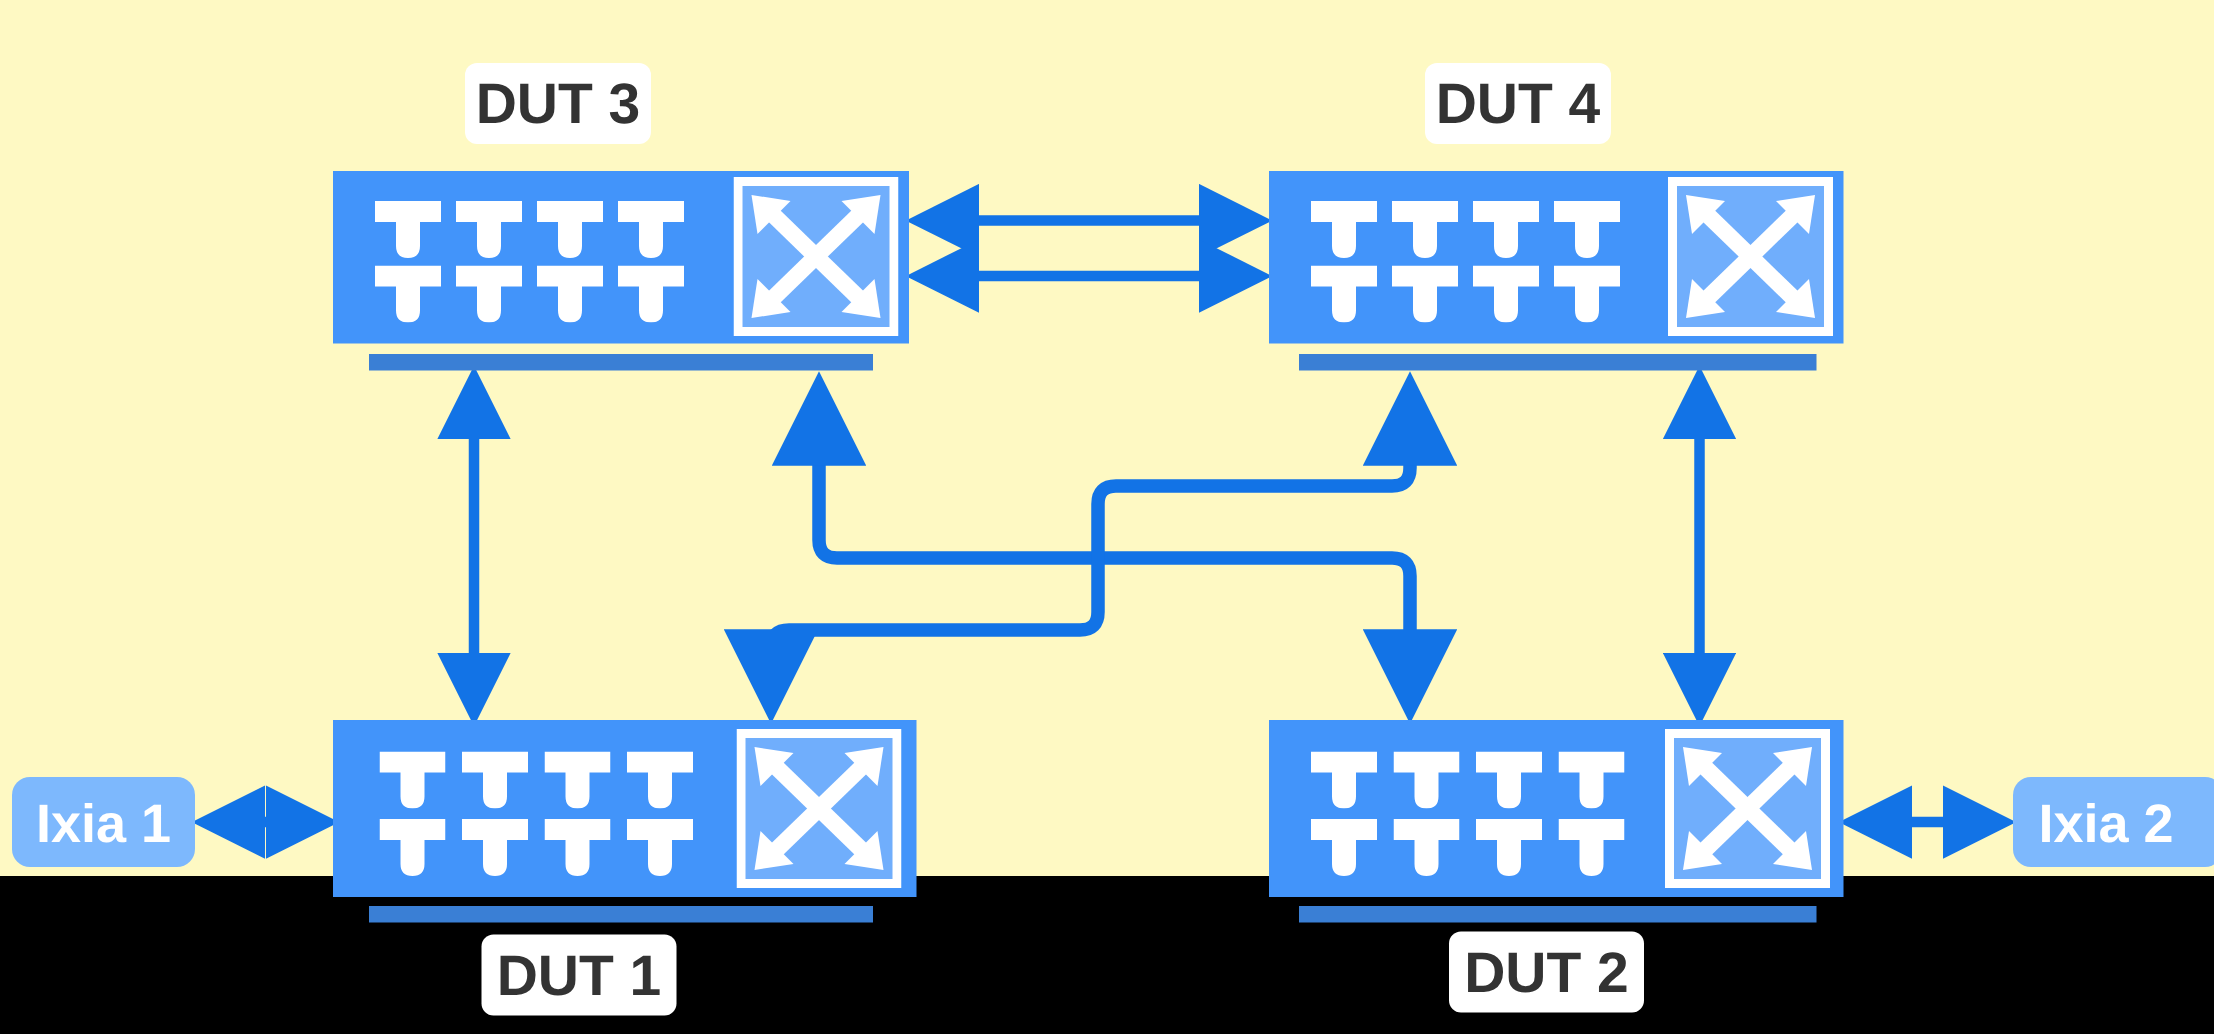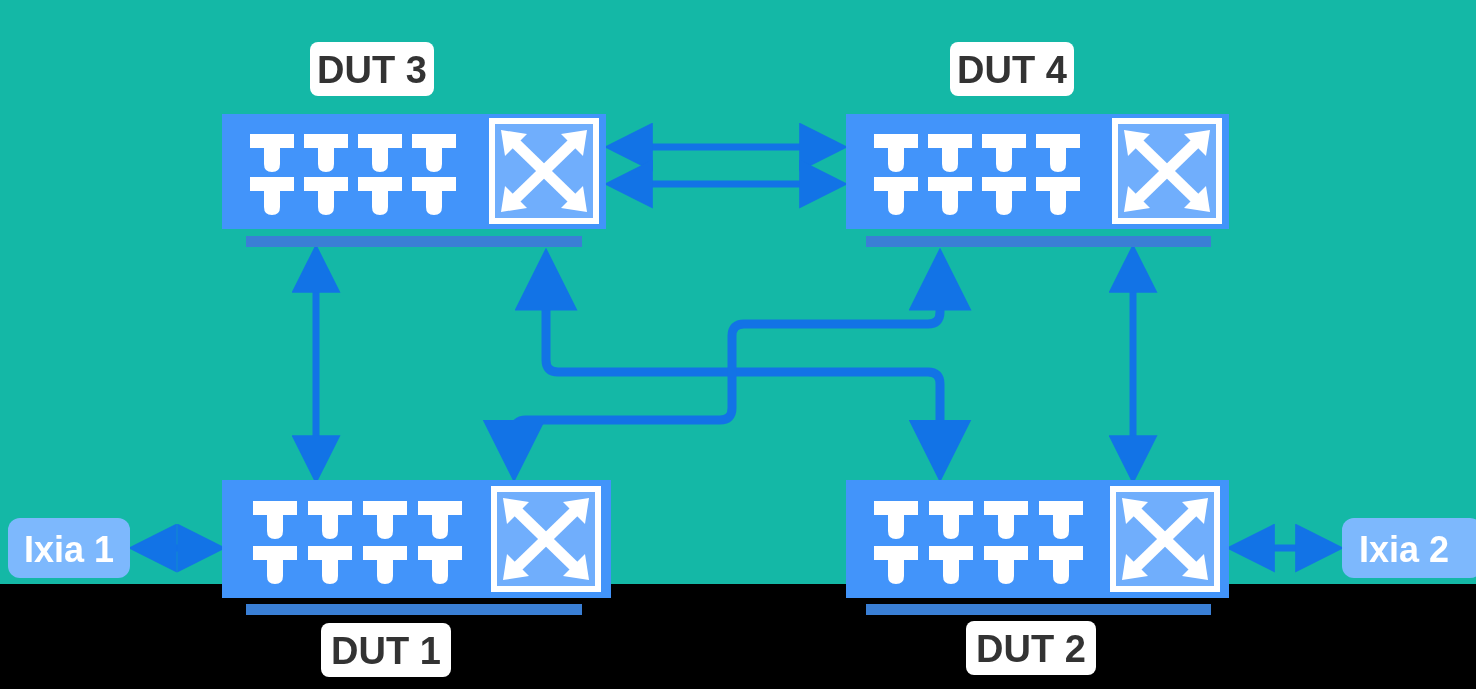--- a/index.html
+++ b/index.html
@@ -10,21 +10,21 @@
   body {
     width: 1476px;
     height: 689px;
     overflow: hidden;
     font-family: "Liberation Sans", sans-serif;
   }
   #stage {
     position: relative;
     width: 1476px;
     height: 584px;
-    background: #14b8a6;
+    background: #fef9c3;
   }
   svg#topology {
     position: absolute;
     left: 0;
     top: 0;
     width: 1476px;
     height: 689px;
     display: block;
   }
   .dut-label-text {

